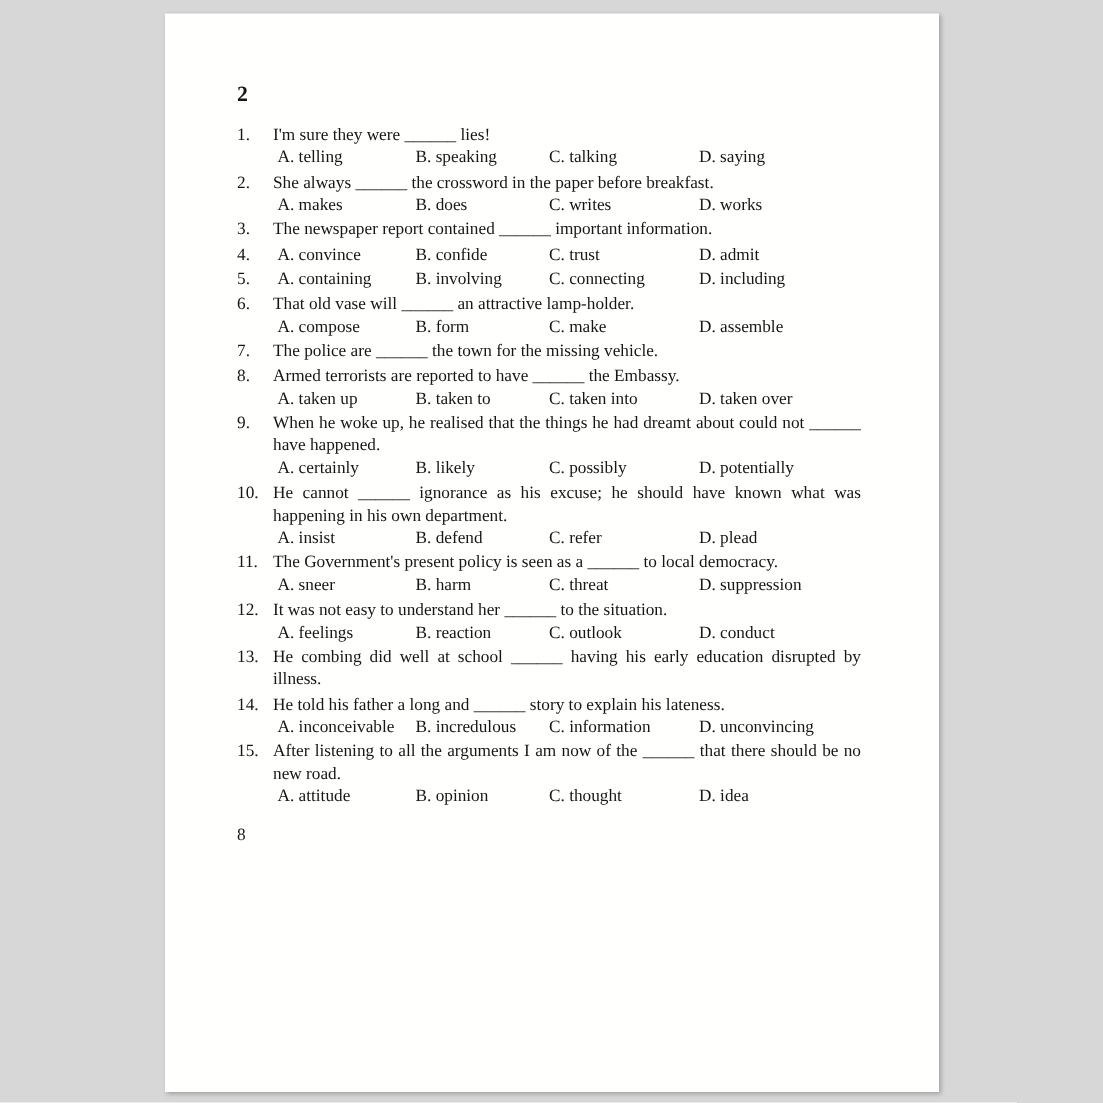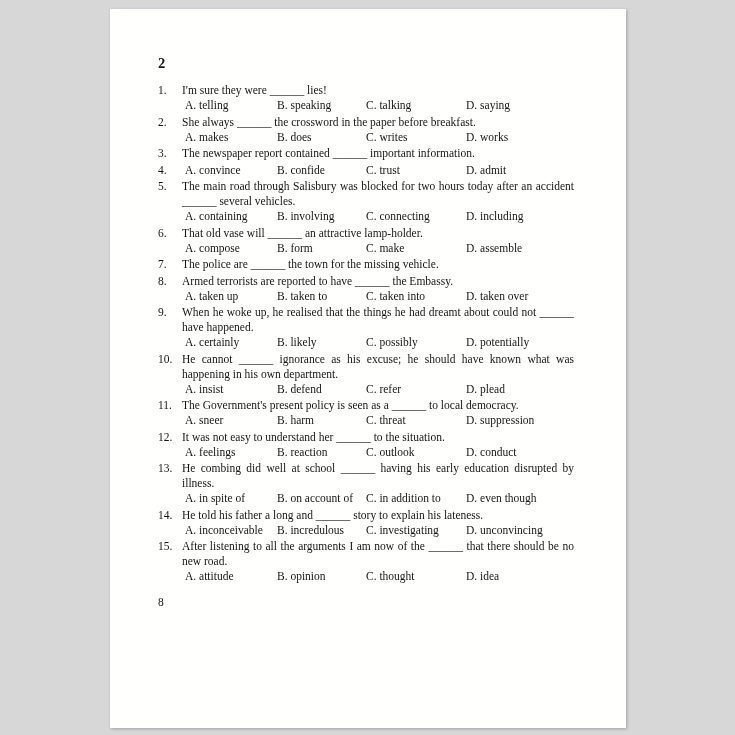--- a/index.html
+++ b/index.html
@@ -116,21 +116,20 @@
               <span class="option">A. convince</span>
               <span class="option">B. confide</span>
               <span class="option">C. trust</span>
               <span class="option">D. admit</span>
             </div>
           </div>
         </li>
         <li class="question">
           <span class="q-num">5.</span>
           <div class="q-body">
-            <div class="q-text">The main road through Salisbury was blocked for two hours today after an accident ______ several vehicles.</div>
             <div class="q-options">
               <span class="option">A. containing</span>
               <span class="option">B. involving</span>
               <span class="option">C. connecting</span>
               <span class="option">D. including</span>
             </div>
           </div>
         </li>
         <li class="question">
           <span class="q-num">6.</span>
@@ -207,36 +206,30 @@
               <span class="option">B. reaction</span>
               <span class="option">C. outlook</span>
               <span class="option">D. conduct</span>
             </div>
           </div>
         </li>
         <li class="question">
           <span class="q-num">13.</span>
           <div class="q-body">
             <div class="q-text">He combing did well at school ______ having his early education disrupted by illness.</div>
-            <div class="q-options">
-              <span class="option">A. in spite of</span>
-              <span class="option">B. on account of</span>
-              <span class="option">C. in addition to</span>
-              <span class="option">D. even though</span>
-            </div>
           </div>
         </li>
         <li class="question">
           <span class="q-num">14.</span>
           <div class="q-body">
             <div class="q-text">He told his father a long and ______ story to explain his lateness.</div>
             <div class="q-options">
               <span class="option">A. inconceivable</span>
               <span class="option">B. incredulous</span>
-              <span class="option">C. investigating</span>
+              <span class="option">C. information</span>
               <span class="option">D. unconvincing</span>
             </div>
           </div>
         </li>
         <li class="question">
           <span class="q-num">15.</span>
           <div class="q-body">
             <div class="q-text">After listening to all the arguments I am now of the ______ that there should be no new road.</div>
             <div class="q-options">
               <span class="option">A. attitude</span>

